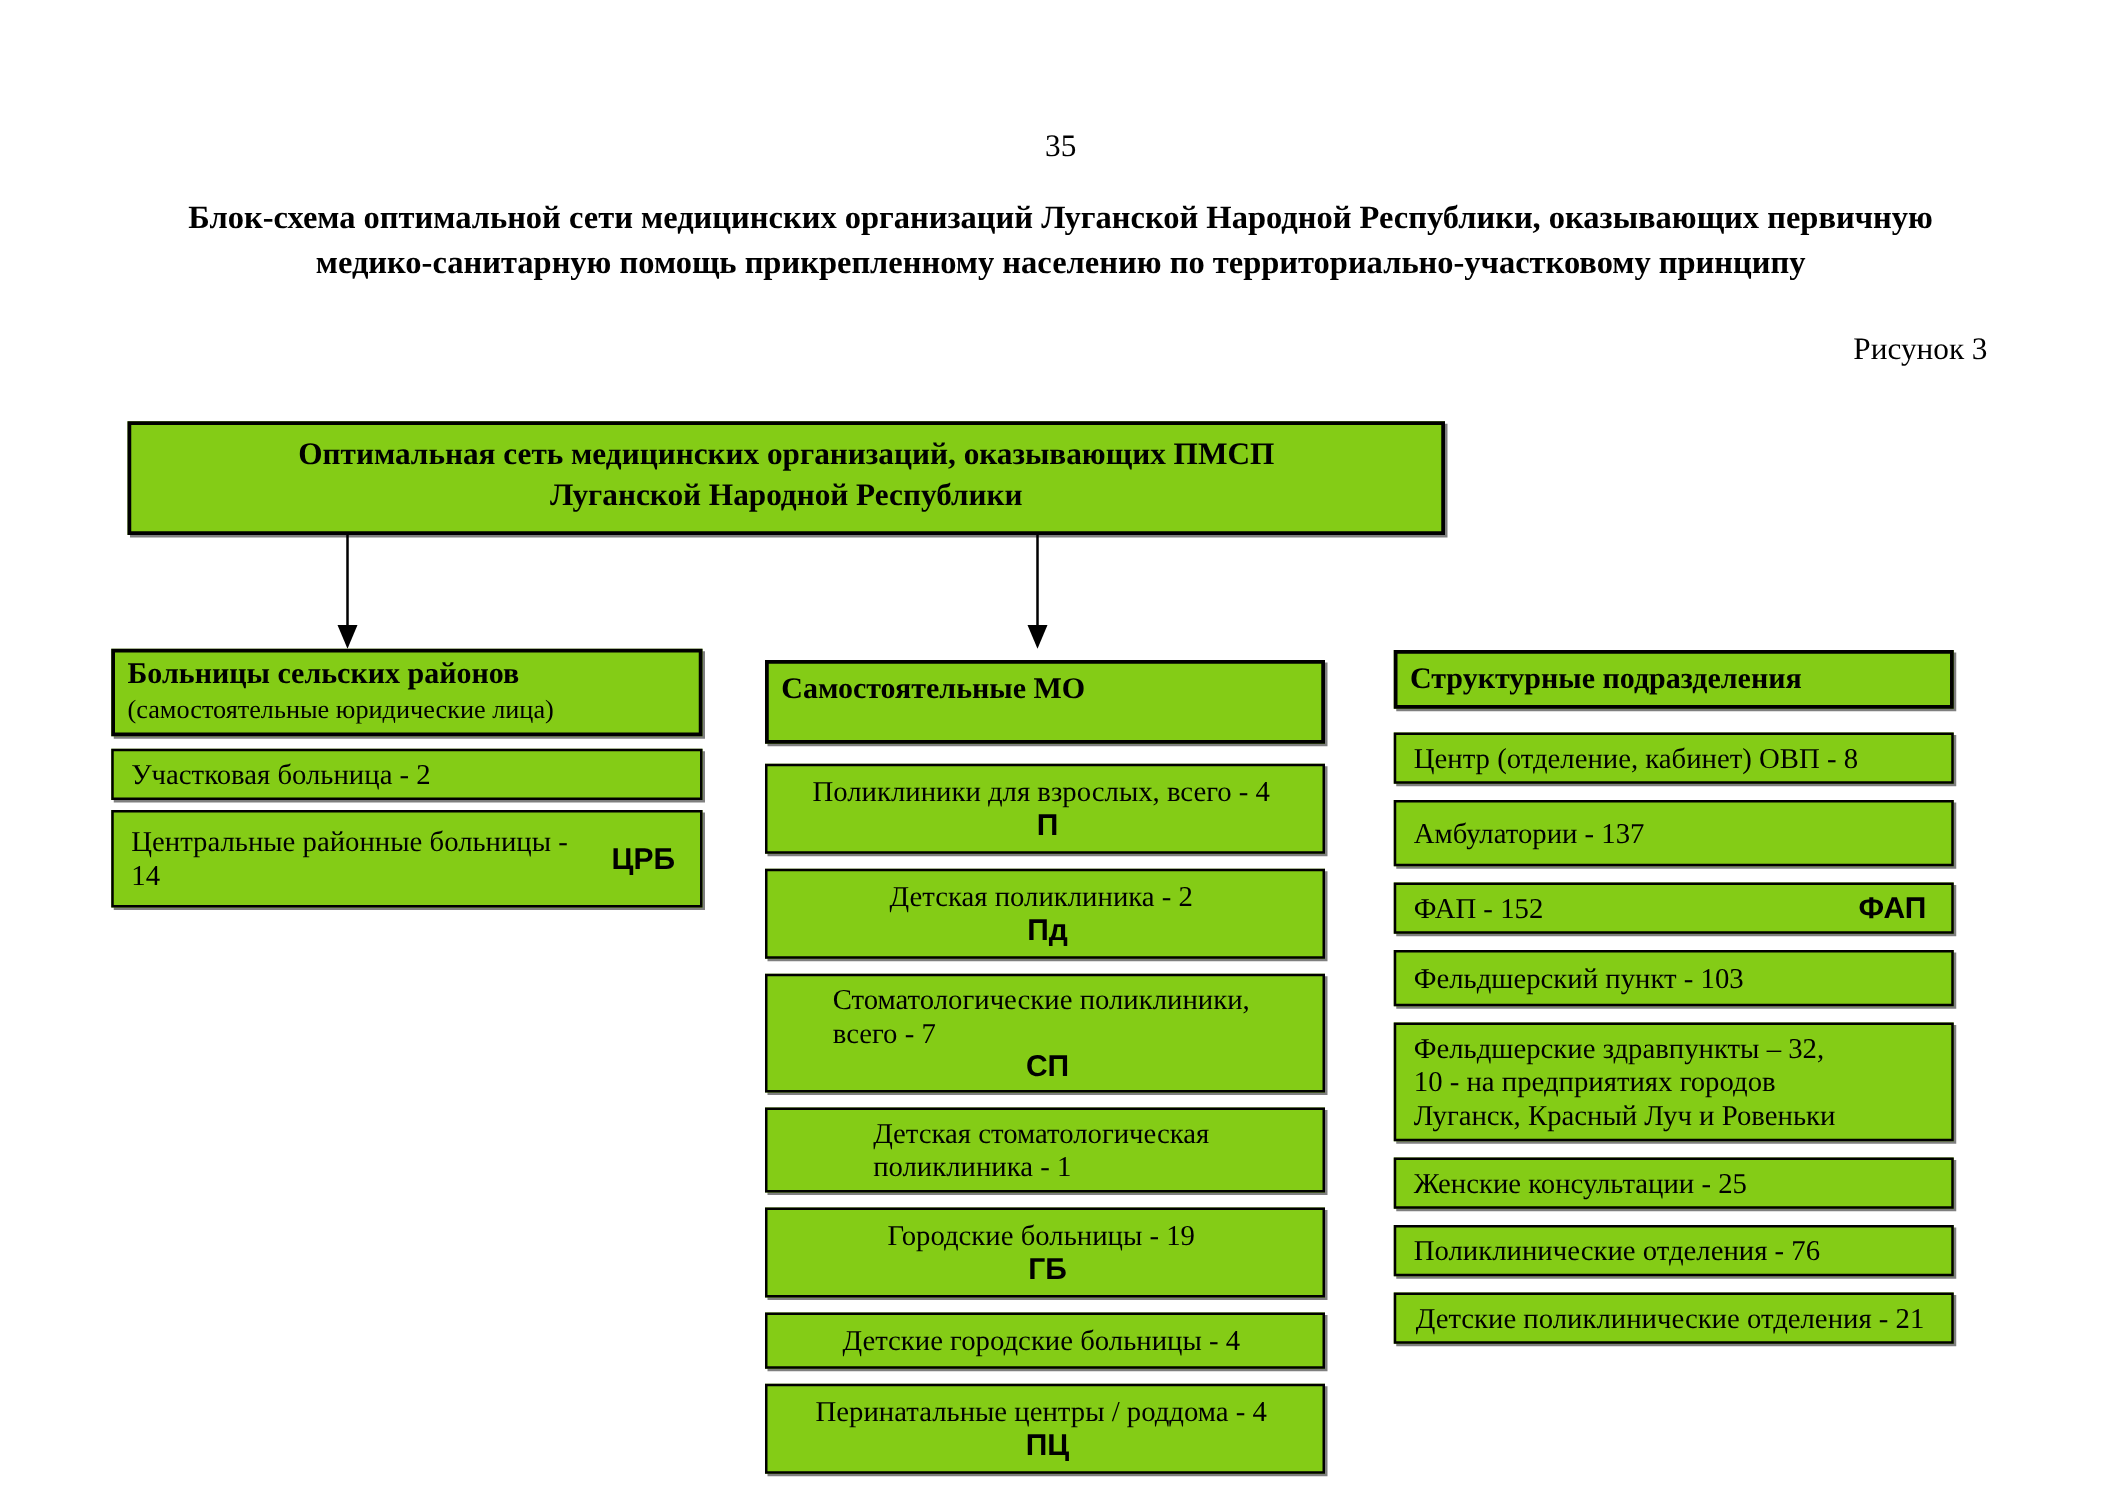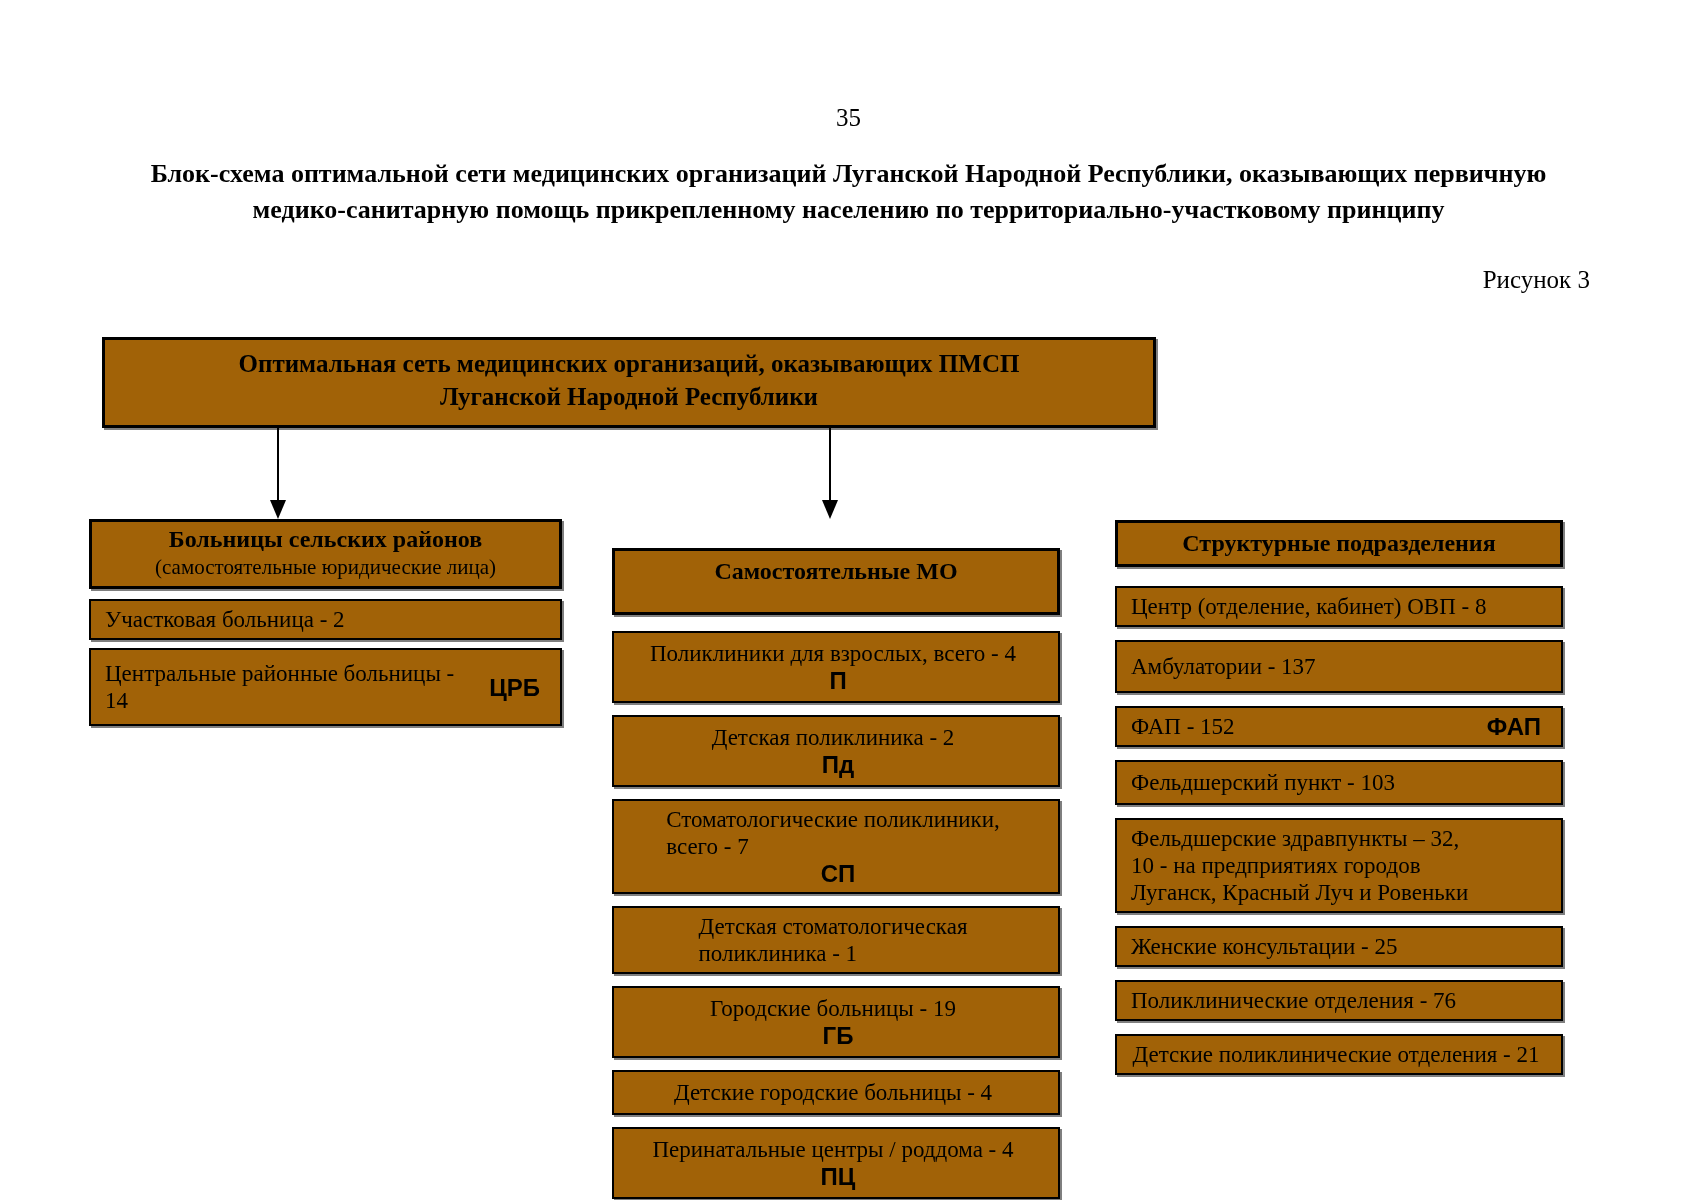--- a/index.html
+++ b/index.html
@@ -13,45 +13,45 @@
   }
   .doc-title{
     position:absolute;top:156px;left:50%;transform:translateX(-50%);
     width:1430px;margin:0;text-align:center;
     font-size:26px;line-height:36px;font-weight:bold;
   }
   .figure-caption{
     position:absolute;top:266px;right:107px;font-size:25px;
   }
   .box{
-    box-sizing:border-box;background:#a16207;border:2px solid #000;
+    box-sizing:border-box;background:#84cc16;border:2px solid #000;
     box-shadow:2px 2px 0 rgba(0,0,0,.5);
   }
   .root-box{
     position:absolute;left:102px;top:337px;width:1054px;height:91px;
     border-width:3px;text-align:center;font-weight:bold;
     font-size:25px;line-height:33px;padding-top:7px;
   }
   
   .arrow{position:absolute;top:428px;width:16px;height:91px;}
   .arrow-left{left:270px;}
   .arrow-mid{left:822px;}
   .arrow-line{position:absolute;left:7px;top:0;width:2px;height:74px;background:#000;}
   .arrow-head{
     position:absolute;left:0;top:72px;width:0;height:0;
     border-left:8px solid transparent;border-right:8px solid transparent;
     border-top:19px solid #000;
   }
   
   .col{position:absolute;top:519px;}
   .col-rural{left:89px;width:473px;}
-  .col-independent{left:612px;width:448px;top:548px;}
+  .col-independent{left:612px;width:448px;top:528px;}
   .col-structural{left:1115px;width:448px;top:520px;}
   .header{
-    text-align:center;padding:3px 10px 6px;border-width:3px;
+    text-align:left;padding:3px 10px 6px;border-width:3px;
   }
   .header-title{font-weight:bold;font-size:24px;line-height:29px;}
   .header-subtitle{font-size:21px;line-height:26px;}
   .col-rural .header{margin-bottom:10px;}
   .col-independent .header{height:67px;margin-bottom:16px;padding-top:6px;}
   .col-structural .header{height:47px;margin-bottom:19px;padding-top:6px;}
   
   .item{
     display:flex;align-items:center;justify-content:space-between;
     padding:7px 20px 7px 14px;font-size:23px;line-height:27px;

